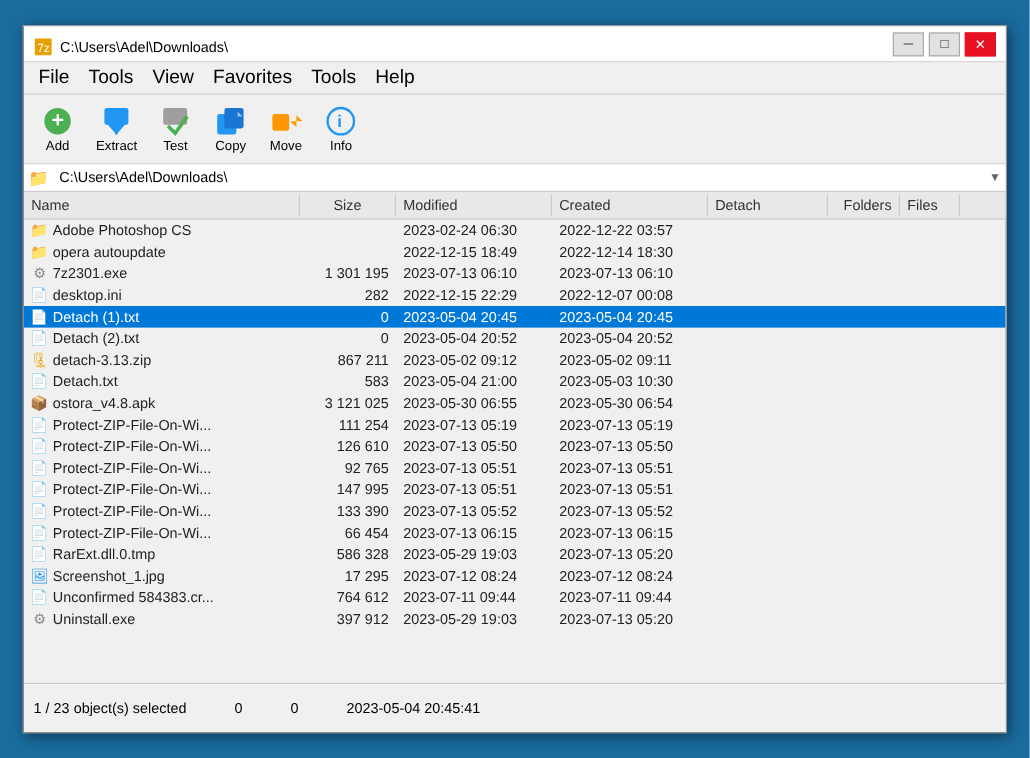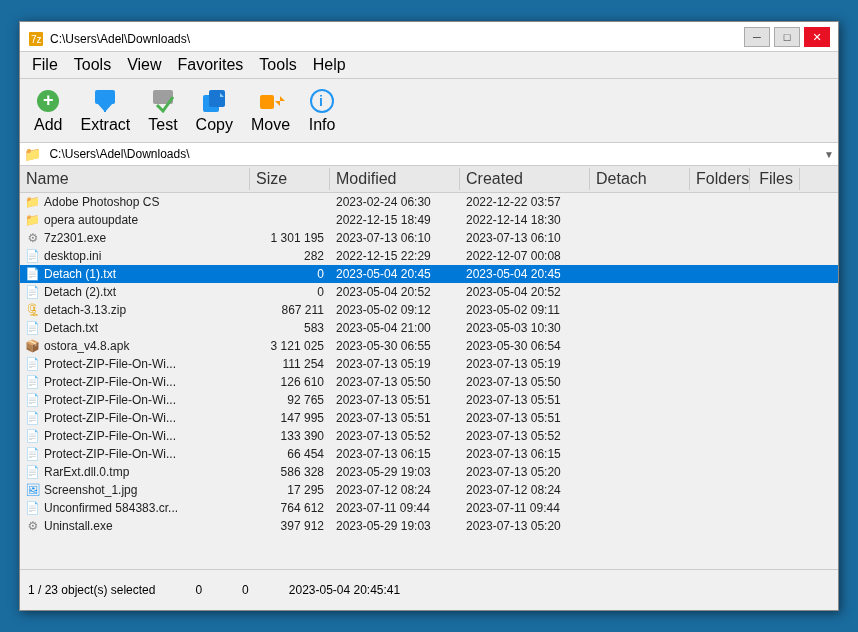--- a/index.html
+++ b/index.html
@@ -92,21 +92,21 @@
     }
     .toolbar-icon {
       width: 28px;
       height: 28px;
       display: flex;
       align-items: center;
       justify-content: center;
       font-size: 20px;
     }
     .toolbar-label {
-      font-size: 16px;
+      font-size: 11px;
       margin-top: 1px;
       text-align: center;
     }
     .address-bar {
       display: flex;
       align-items: center;
       padding: 3px 4px;
       border-bottom: 1px solid #ccc;
       background: #fff;
       gap: 4px;
@@ -135,33 +135,33 @@
     .file-list-header {
       display: flex;
       background: #e8e8e8;
       border-bottom: 1px solid #ccc;
       padding: 2px 0;
       position: sticky;
       top: 0;
     }
     .col-header {
       padding: 2px 6px;
-      font-size: 16px;
+      font-size: 12px;
       font-weight: normal;
       color: #333;
       cursor: pointer;
       border-right: 1px solid #ccc;
     }
     .col-name { width: 230px; }
-    .col-size { width: 80px; text-align: left; }
+    .col-size { width: 80px; text-align: center; }
     .col-modified { width: 130px; }
     .col-created { width: 130px; }
     .col-comment { width: 100px; }
     .col-folders { width: 60px; text-align: right; }
-    .col-files { width: 50px; text-align: right; }
+    .col-files { width: 50px; text-align: left; }
     .file-list-scroll {
       flex: 1;
       overflow-y: auto;
       overflow-x: hidden;
     }
     .file-row {
       display: flex;
       align-items: center;
       padding: 1px 0;
       cursor: pointer;

